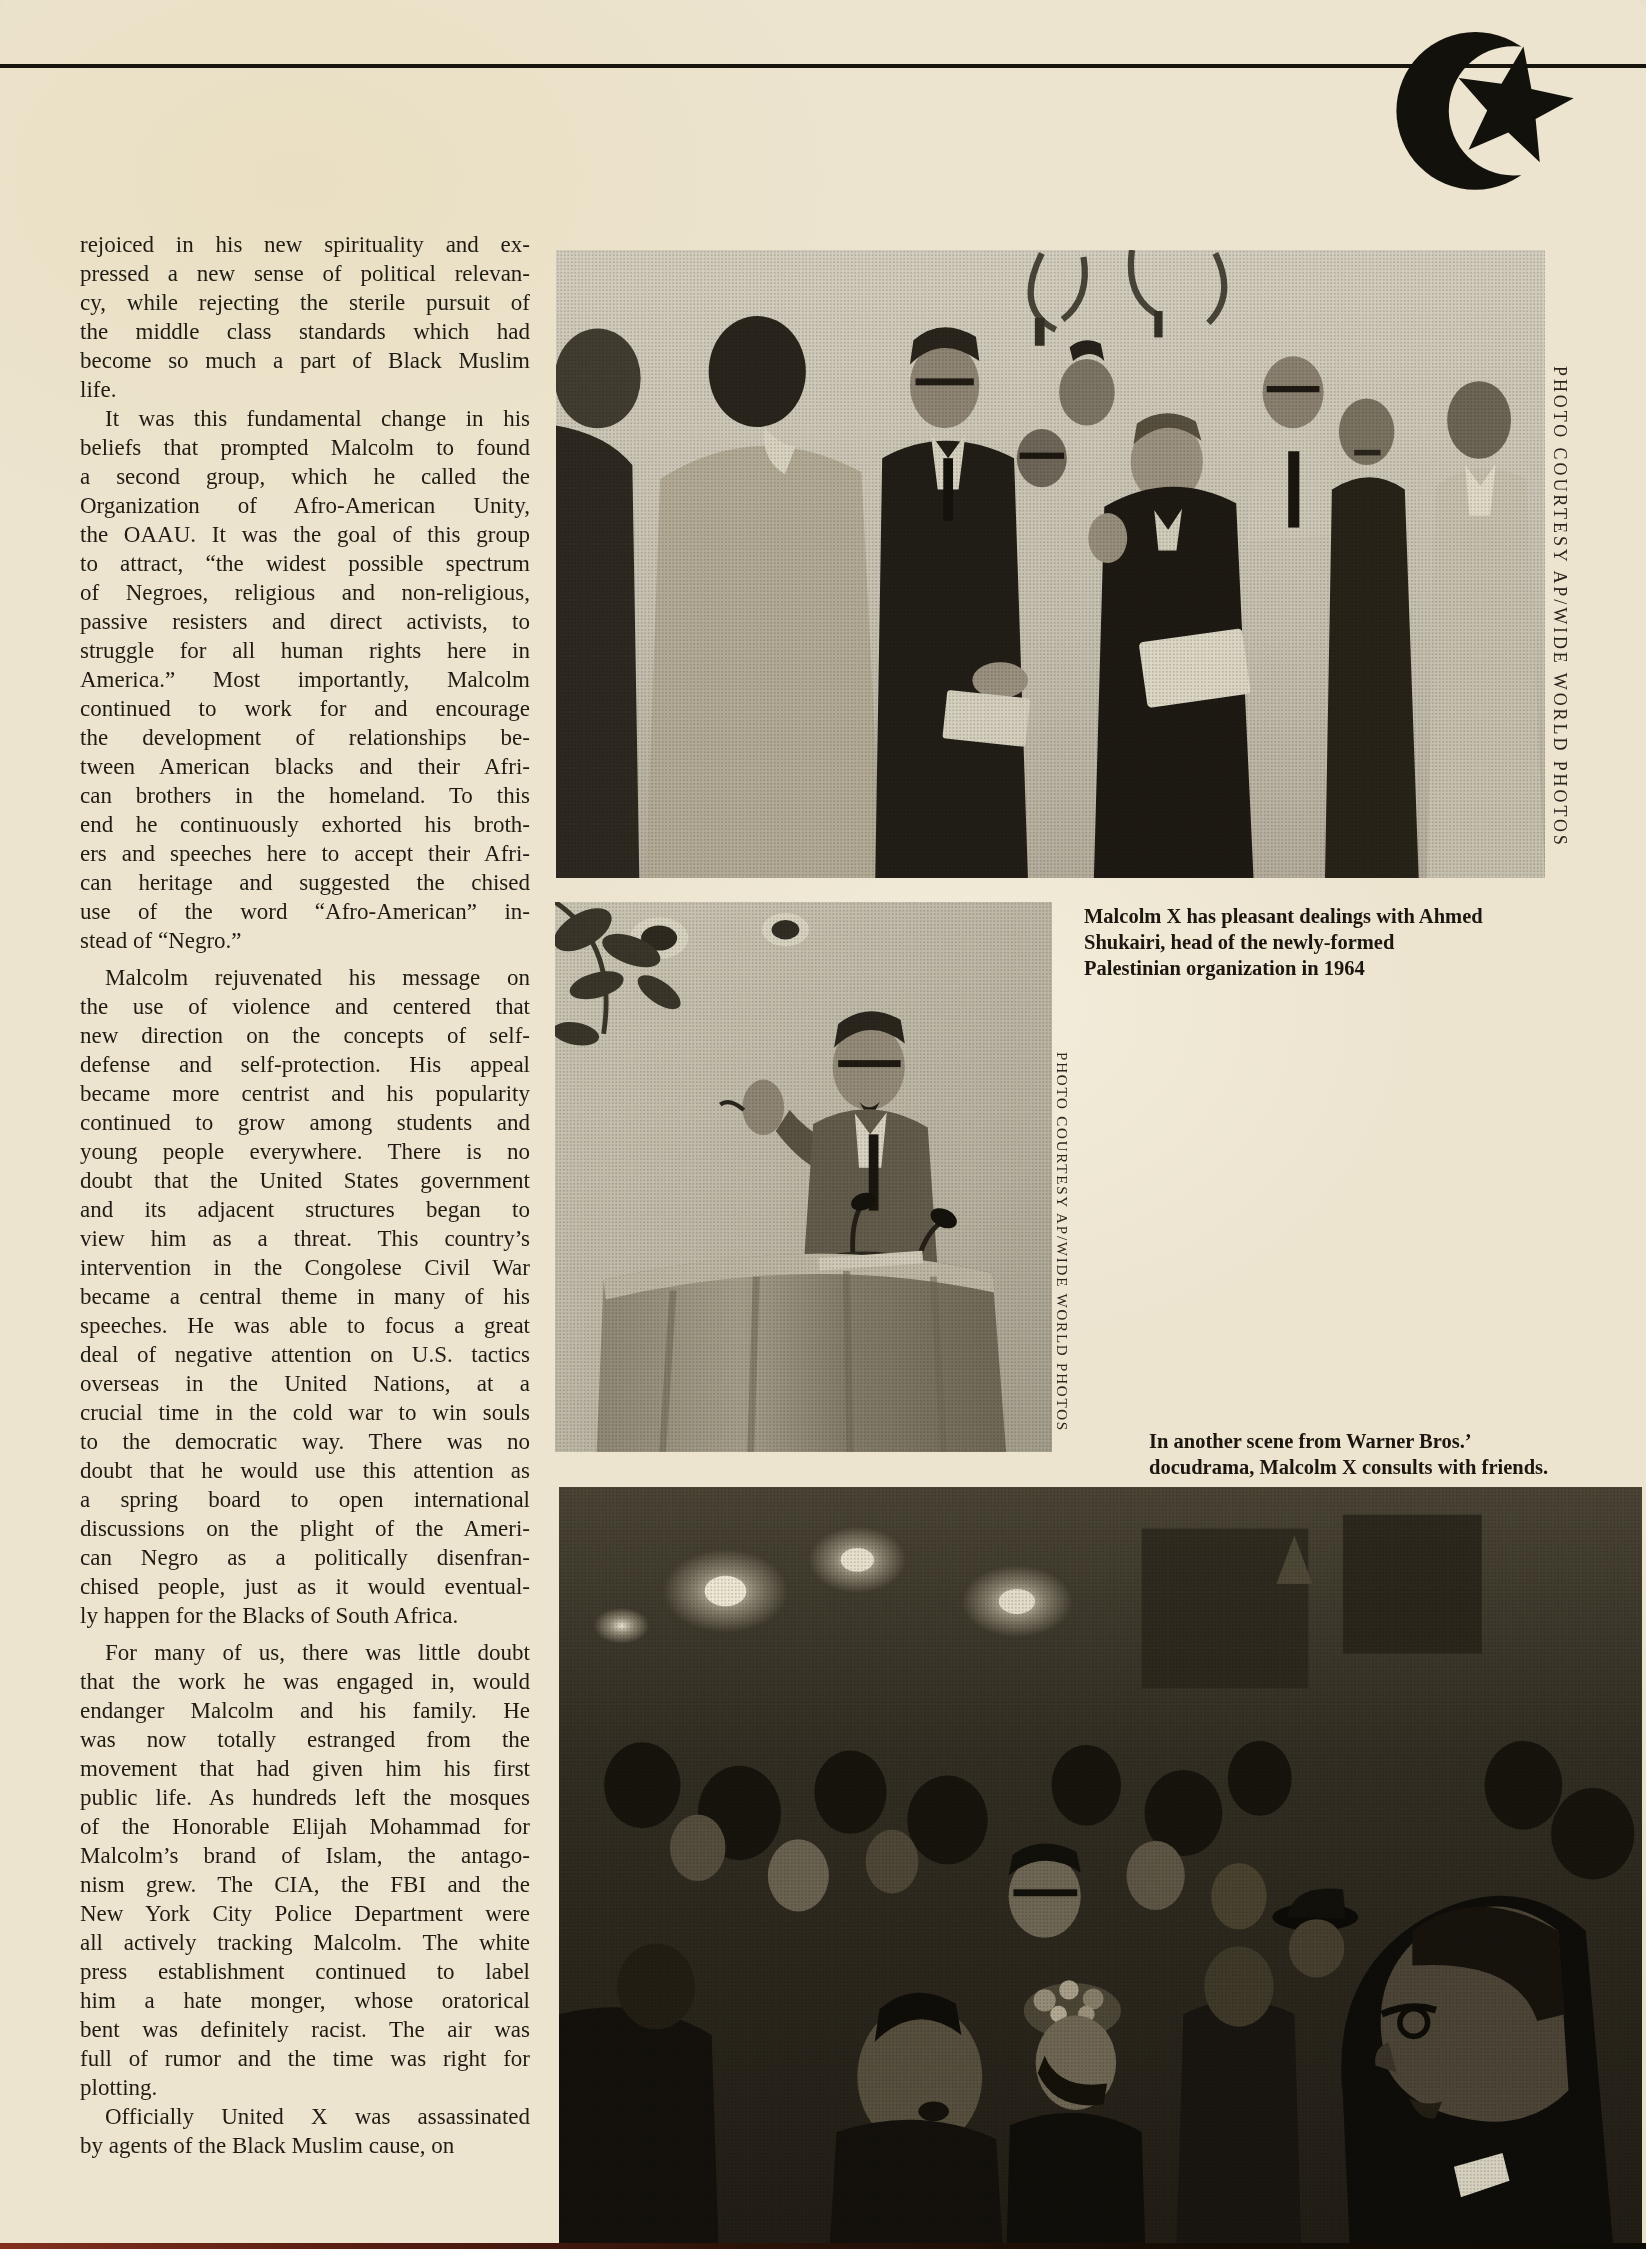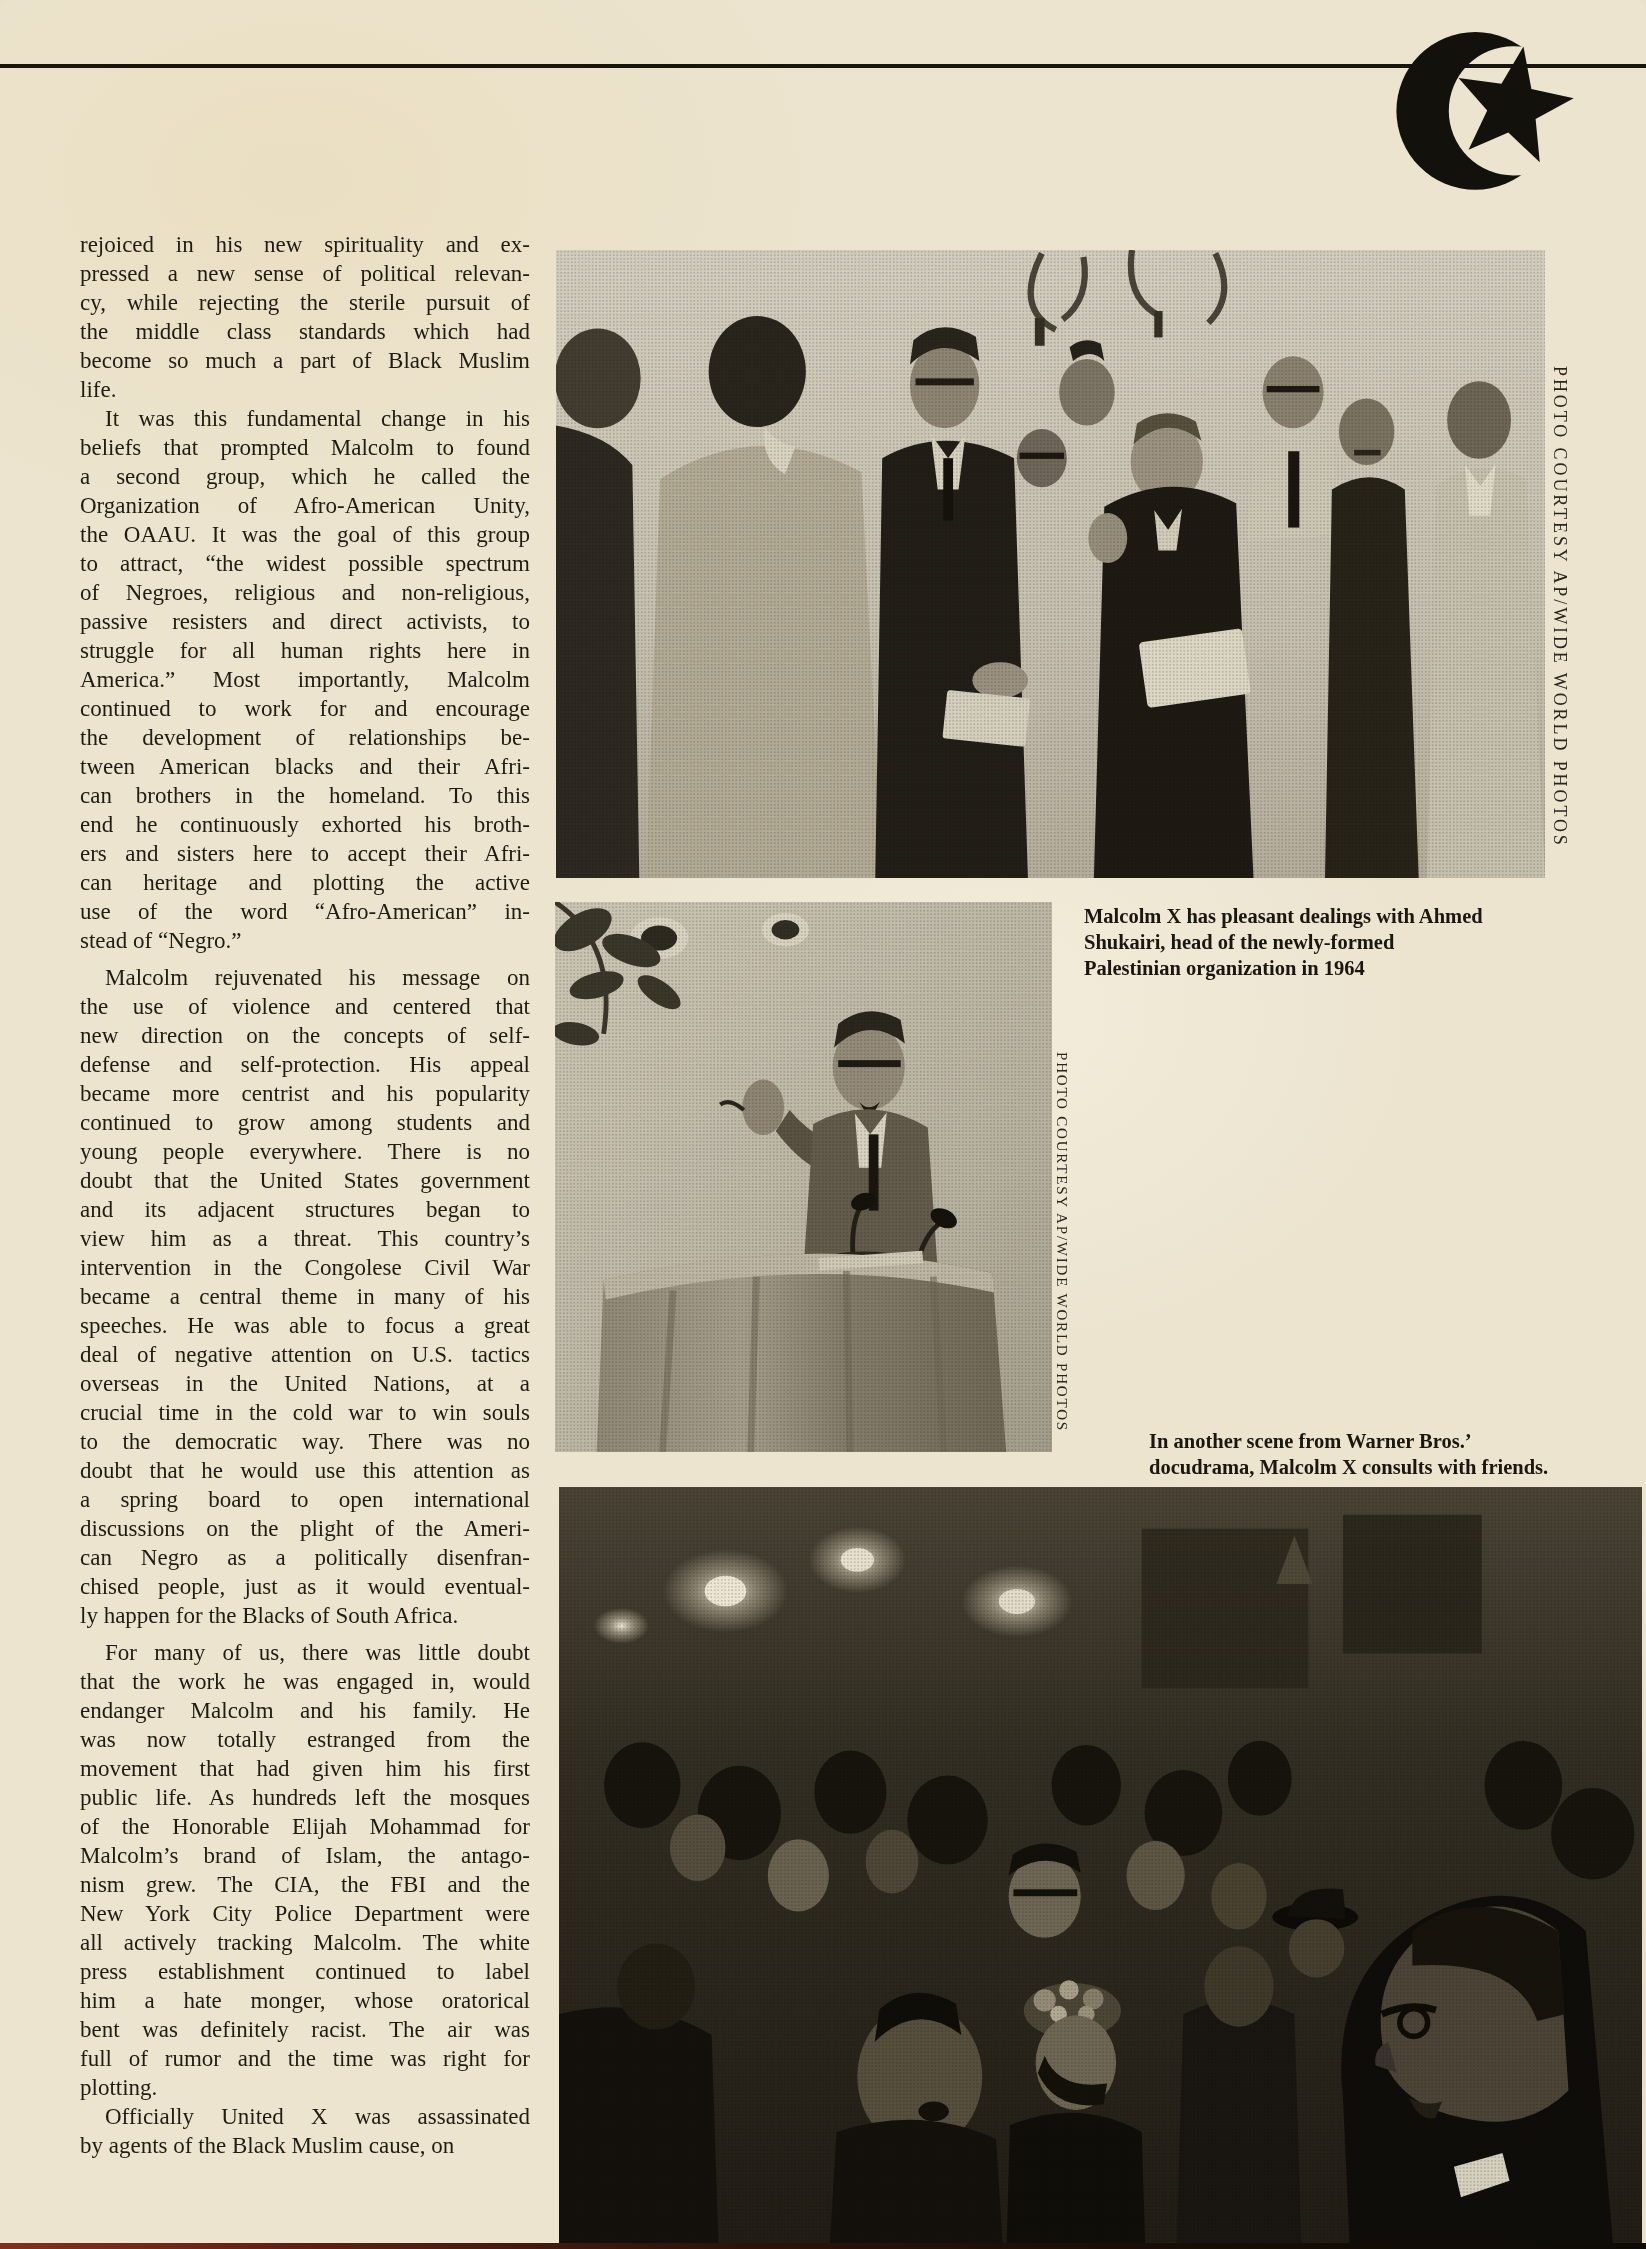--- a/index.html
+++ b/index.html
@@ -105,22 +105,22 @@
       <div class="tline">to attract, “the widest possible spectrum</div>
       <div class="tline">of Negroes, religious and non-religious,</div>
       <div class="tline">passive resisters and direct activists, to</div>
       <div class="tline">struggle for all human rights here in</div>
       <div class="tline">America.” Most importantly, Malcolm</div>
       <div class="tline">continued to work for and encourage</div>
       <div class="tline">the development of relationships be-</div>
       <div class="tline">tween American blacks and their Afri-</div>
       <div class="tline">can brothers in the homeland. To this</div>
       <div class="tline">end he continuously exhorted his broth-</div>
-      <div class="tline">ers and sisters here to accept their Afri-</div>
-      <div class="tline">can heritage and plotting the active</div>
+      <div class="tline">ers and speeches here to accept their Afri-</div>
+      <div class="tline">can heritage and suggested the chised</div>
       <div class="tline">use of the word “Afro-American” in-</div>
       <div class="tline last">stead of “Negro.”</div>
       <div class="tline indent gap">Malcolm rejuvenated his message on</div>
       <div class="tline">the use of violence and centered that</div>
       <div class="tline">new direction on the concepts of self-</div>
       <div class="tline">defense and self-protection. His appeal</div>
       <div class="tline">became more centrist and his popularity</div>
       <div class="tline">continued to grow among students and</div>
       <div class="tline">young people everywhere. There is no</div>
       <div class="tline">doubt that the United States government</div>

